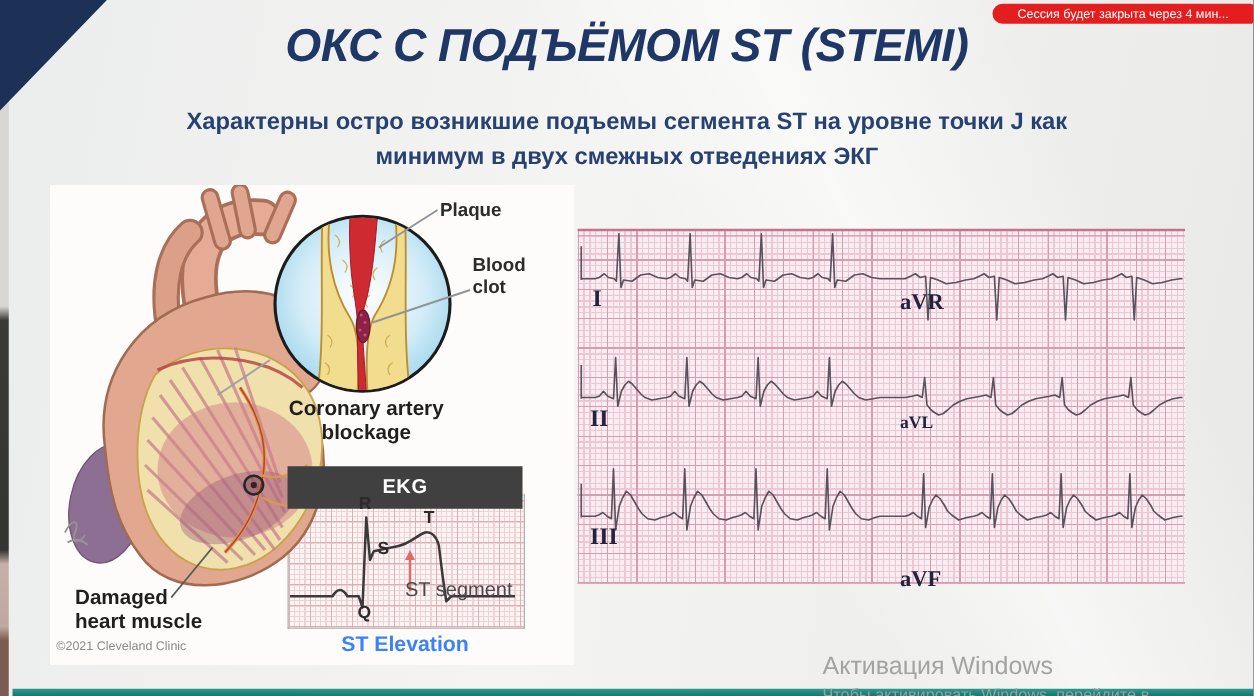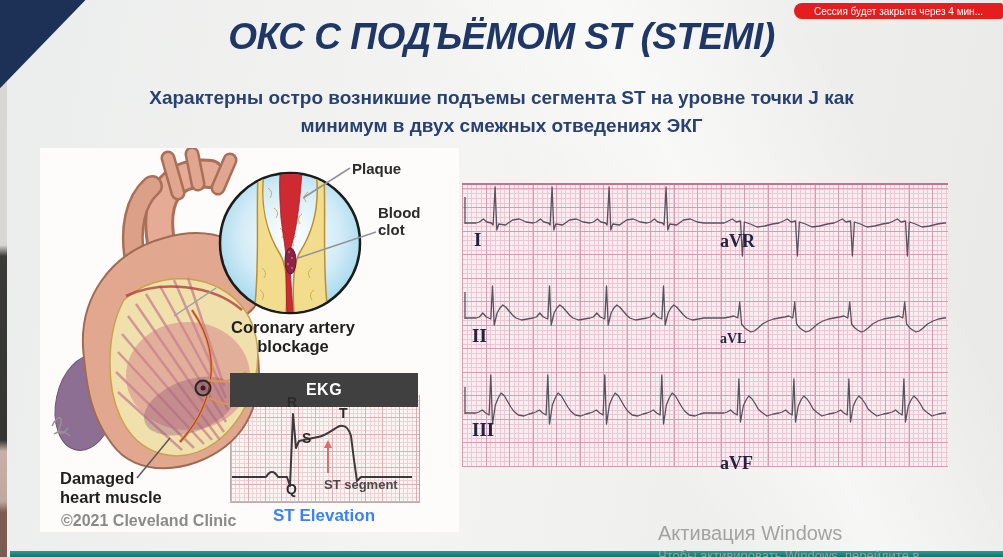--- a/index.html
+++ b/index.html
@@ -35,42 +35,42 @@
     font-size:19px;font-weight:bold;color:#274271;line-height:1.45;
   }
   
   .illustration{position:absolute;left:40px;top:148px;width:380px;height:384px;background:#fdfcfb;z-index:3;padding-left:39px;}
   .illustration svg{position:absolute;left:0;top:0;z-index:2;}
   .ill-label{position:absolute;color:#2b2b2b;font-weight:600;font-size:15px;line-height:1.15;z-index:3;}
   .lbl-plaque{left:312px;top:12px;}
   .lbl-clot{left:338px;top:56px;}
   .lbl-coronary{left:183px;top:170px;width:140px;text-align:center;font-weight:bold;font-size:16.5px;color:#1f1f1f;}
   .lbl-damaged{left:20px;top:321px;font-weight:bold;font-size:16.5px;color:#1f1f1f;}
-  .lbl-copyright{left:5px;top:364px;font-size:16px;font-weight:700;color:#8a8a8a;margin-left:16px;}
+  .lbl-copyright{left:5px;top:364px;font-size:10px;font-weight:400;color:#8a8a8a;}
   .ekg-header{
     position:absolute;left:190px;top:225px;width:188px;height:34px;z-index:3;
     background:#404040;color:#fff;font-weight:bold;font-size:16px;
     display:flex;align-items:center;justify-content:center;letter-spacing:.5px;
   }
   .ekg-grid{
     position:absolute;left:190px;top:247px;width:188px;height:107px;z-index:1;
     background-color:#fbf4f2;
     background-image:
       repeating-linear-gradient(90deg,#ddb0b6 0,#ddb0b6 1px,transparent 1px,transparent 16.8px),
       repeating-linear-gradient(0deg,#ddb0b6 0,#ddb0b6 1px,transparent 1px,transparent 16.8px),
       repeating-linear-gradient(90deg,#eed3d6 0,#eed3d6 1px,transparent 1px,transparent 4.2px),
       repeating-linear-gradient(0deg,#eed3d6 0,#eed3d6 1px,transparent 1px,transparent 4.2px);
     border-left:1px solid #b5aeae;border-right:1px solid #b5aeae;border-bottom:1px solid #b5aeae;
   }
   .wave-lbl{position:absolute;z-index:4;font-weight:bold;font-size:14px;color:#2b2b2b;}
   .lbl-R{left:247px;top:246px;}
   .lbl-S{left:262px;top:282px;}
   .lbl-T{left:299px;top:257px;}
   .lbl-Q{left:246px;top:333px;}
-  .lbl-stseg{left:284px;top:329px;font-size:13px;font-weight:700;color:#4a4a4a;}
+  .lbl-stseg{left:284px;top:316px;font-size:16px;font-weight:400;color:#4a4a4a;}
   .lbl-stelev{position:absolute;left:190px;top:358px;width:188px;text-align:center;z-index:3;
     font-weight:bold;font-size:17px;color:#3b82f6;}
   
   .ecg-panel{
     position:absolute;left:462px;top:183px;width:486px;height:282px;z-index:3;
     background-color:#f9edf2;
     background-image:
       repeating-linear-gradient(90deg,#d59cb2 0,#d59cb2 1px,transparent 1px,transparent 23.5px),
       repeating-linear-gradient(0deg,#d59cb2 0,#d59cb2 1px,transparent 1px,transparent 23.5px),
       repeating-linear-gradient(90deg,#ecc7d4 0,#ecc7d4 1px,transparent 1px,transparent 4.7px),

